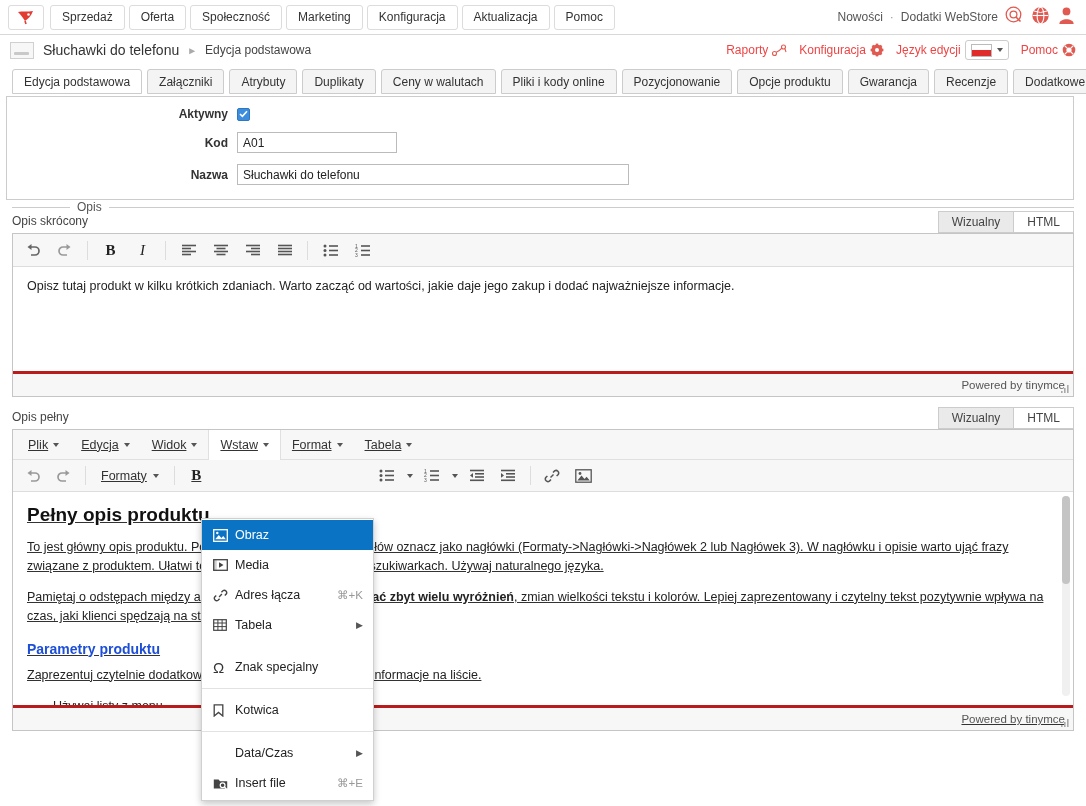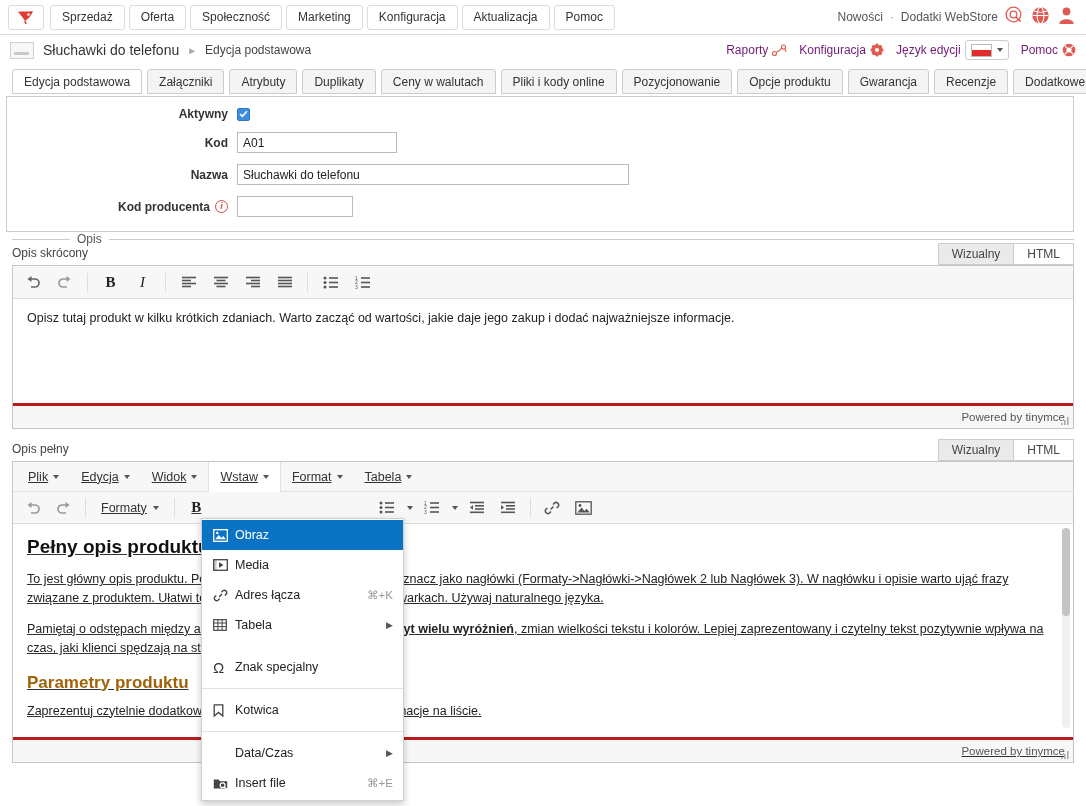--- a/index.html
+++ b/index.html
@@ -44,21 +44,21 @@
     width:24px; height:17px; border:1px solid #d0d0d0; background:#f7f7f7;
     margin-right:9px; position:relative; overflow:hidden;
   }
   .crumb-thumb:after {
     content:""; position:absolute; left:3px; bottom:3px; width:15px; height:3px;
     background:#c9c9c9; border-radius:1px;
   }
   .crumb-main { font-size:14px; color:#333; }
   .crumb-sep { color:#aaa; margin:0 8px; font-size:10px; }
   .crumb-sub { font-size:12px; color:#444; }
-  .crumbrow-right { margin-left:auto; display:flex; align-items:center; gap:6px; font-size:12px; color:#701a75; }
+  .crumbrow-right { margin-left:auto; display:flex; align-items:center; gap:6px; font-size:12px; color:#ef4444; }
   .crumbrow-right .grp { display:flex; align-items:center; gap:4px; margin-left:6px; }
   .flag-select {
     display:inline-flex; align-items:center; gap:5px;
     border:1px solid #ccc; border-radius:3px; background:#fff;
     padding:2px 5px; height:20px;
   }
   .flag {
     width:21px; height:13px; border:1px solid #bbb; display:block;
     background:linear-gradient(to bottom,#fff 0 50%, #e02b2b 50% 100%);
   }
@@ -155,38 +155,38 @@
     font-size:12.5px; color:#333;
   }
   .mbtn.open { background:#fff; border:1px solid #e0e0e0; border-bottom:none; border-top:none; height:30px; }
   .mcaret { width:0;height:0;border-left:3.5px solid transparent;border-right:3.5px solid transparent;border-top:4px solid #555; }
 
   .tb2 { display:flex; align-items:center; height:32px; padding:0 4px; background:#f7f7f7; border-bottom:1px solid #ddd; }
   .tb2 .fmt { height:27px; display:flex; align-items:center; gap:6px; padding:0 9px; font-size:12.5px; color:#333; }
 
   
   .doc h2 { font-size:19px; margin:4px 0 12px 0; color:#111; font-weight:bold; }
-  .doc h3 { font-size:17px; margin:14px 0 9px 0; color:#a16207; font-weight:bold; }
+  .doc h3 { font-size:14px; margin:14px 0 9px 0; color:#1d4ed8; font-weight:bold; }
   .doc p { margin:0 0 11px 0; font-size:12.5px; line-height:1.55; color:#222; }
   .doc ul { margin:4px 0 0 0; padding-left:26px; }
   .doc li { font-size:12.5px; line-height:1.6; color:#222; }
 
   .bigeditor-wrap { position:relative;text-decoration:underline; }
   .bigeditor-body {
     height:213px; overflow:hidden; padding:8px 16px 0 14px; position:relative;
   }
   .vscroll {
     position:absolute; top:4px; right:3px; width:8px; height:200px;
     background:#f0f0f0; border-radius:4px;
   }
   .vthumb { position:absolute; top:0; left:0; width:8px; height:88px; background:#c4c4c4; border-radius:4px; }
 
   
   .dropmenu {
-    position:absolute; left:201px; top:518px; width:203px;
+    position:absolute; left:201px; top:518px; width:173px;
     background:#fff; border:1px solid #d0d0d0;
     box-shadow:0 3px 7px rgba(0,0,0,.22); z-index:50; padding:1px 0 2px 0;
   }
   .mi {
     display:flex; align-items:center; height:30px; padding:0 10px 0 11px;
     font-size:12.5px; color:#222; position:relative;
   }
   .mi.sel { background:#0a73c4; color:#fff; }
   .mi .mi-ico { width:22px; display:flex; align-items:center; color:#444; }
   .mi.sel .mi-ico { color:#fff; }
@@ -358,27 +358,20 @@
     </span>
   </div>
   <div class="formrow">
     <div class="flabel">Kod</div>
     <input class="inp" style="width: 160px;" value="A01">
   </div>
   <div class="formrow">
     <div class="flabel">Nazwa</div>
     <input class="inp" style="width: 392px;" value="Słuchawki do telefonu">
   </div>
-  <div class="formrow">
-    <div class="flabel">
-      <span>Kod producenta</span>
-      <span class="info-i">i</span>
-    </div>
-    <input class="inp" style="width: 116px;" value="">
-  </div>
 </div>
 
 <div class="fieldset">
   <span class="fs-legend">Opis</span>
 
   <div class="ed-headrow">
     <div class="ed-label">Opis skrócony</div>
     <div class="viewtoggle">
       <div class="vt-btn on">Wizualny</div>
       <div class="vt-btn">HTML</div>

